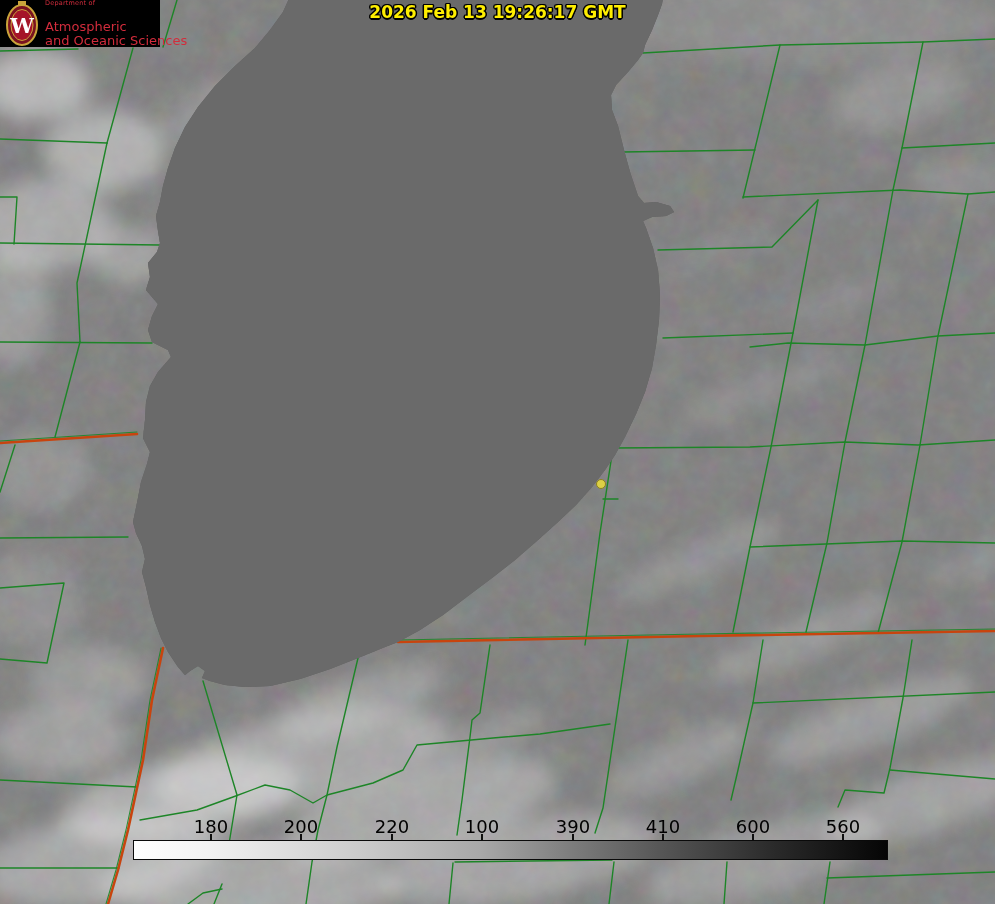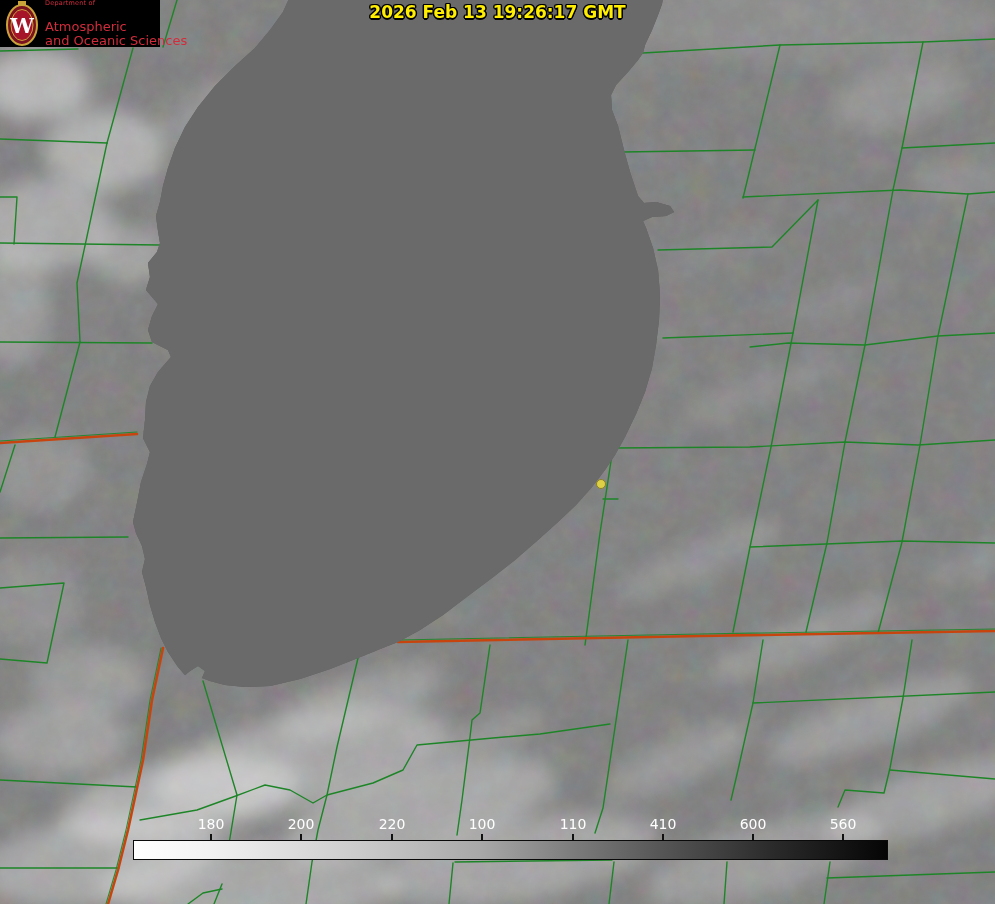--- a/index.html
+++ b/index.html
@@ -28,21 +28,21 @@
   
   .colorbar{
     position:absolute;left:133px;top:840px;width:753px;height:18px;z-index:4;
     border:1.5px solid #0a0a0a;
     background:linear-gradient(to right,#ffffff 0%,#f2f2f2 10%,#cfcfcf 28%,
                #a8a8a8 46%,#7d7d7d 58%,#565656 70%,#2a2a2a 85%,#050505 100%);
   }
   .cb-tick{position:absolute;width:2px;height:6px;background:#101010;top:834px;z-index:4;}
   .cb-label{
     position:absolute;top:816px;transform:translateX(-50%);z-index:4;
-    font-size:14px;color:#ffffff;
+    font-size:18px;color:#000000;
   }
 </style>
 </head>
 <body>
 
 <div class="stage">
 
   <svg width="995" height="904" viewBox="0 0 995 904">
     <defs>
       <filter id="soft" x="-60%" y="-60%" width="220%" height="220%">
@@ -217,18 +217,18 @@
   <div class="cb-tick" style="left:481px"></div>
   <div class="cb-tick" style="left:572px"></div>
   <div class="cb-tick" style="left:662px"></div>
   <div class="cb-tick" style="left:752px"></div>
   <div class="cb-tick" style="left:842px"></div>
 
   <span class="cb-label" style="left:211px">180</span>
   <span class="cb-label" style="left:301px">200</span>
   <span class="cb-label" style="left:392px">220</span>
   <span class="cb-label" style="left:482px">100</span>
-  <span class="cb-label" style="left:573px">110</span>
+  <span class="cb-label" style="left:573px">390</span>
   <span class="cb-label" style="left:663px">410</span>
   <span class="cb-label" style="left:753px">600</span>
   <span class="cb-label" style="left:843px">560</span>
 
 </div>
 
 </body></html>

